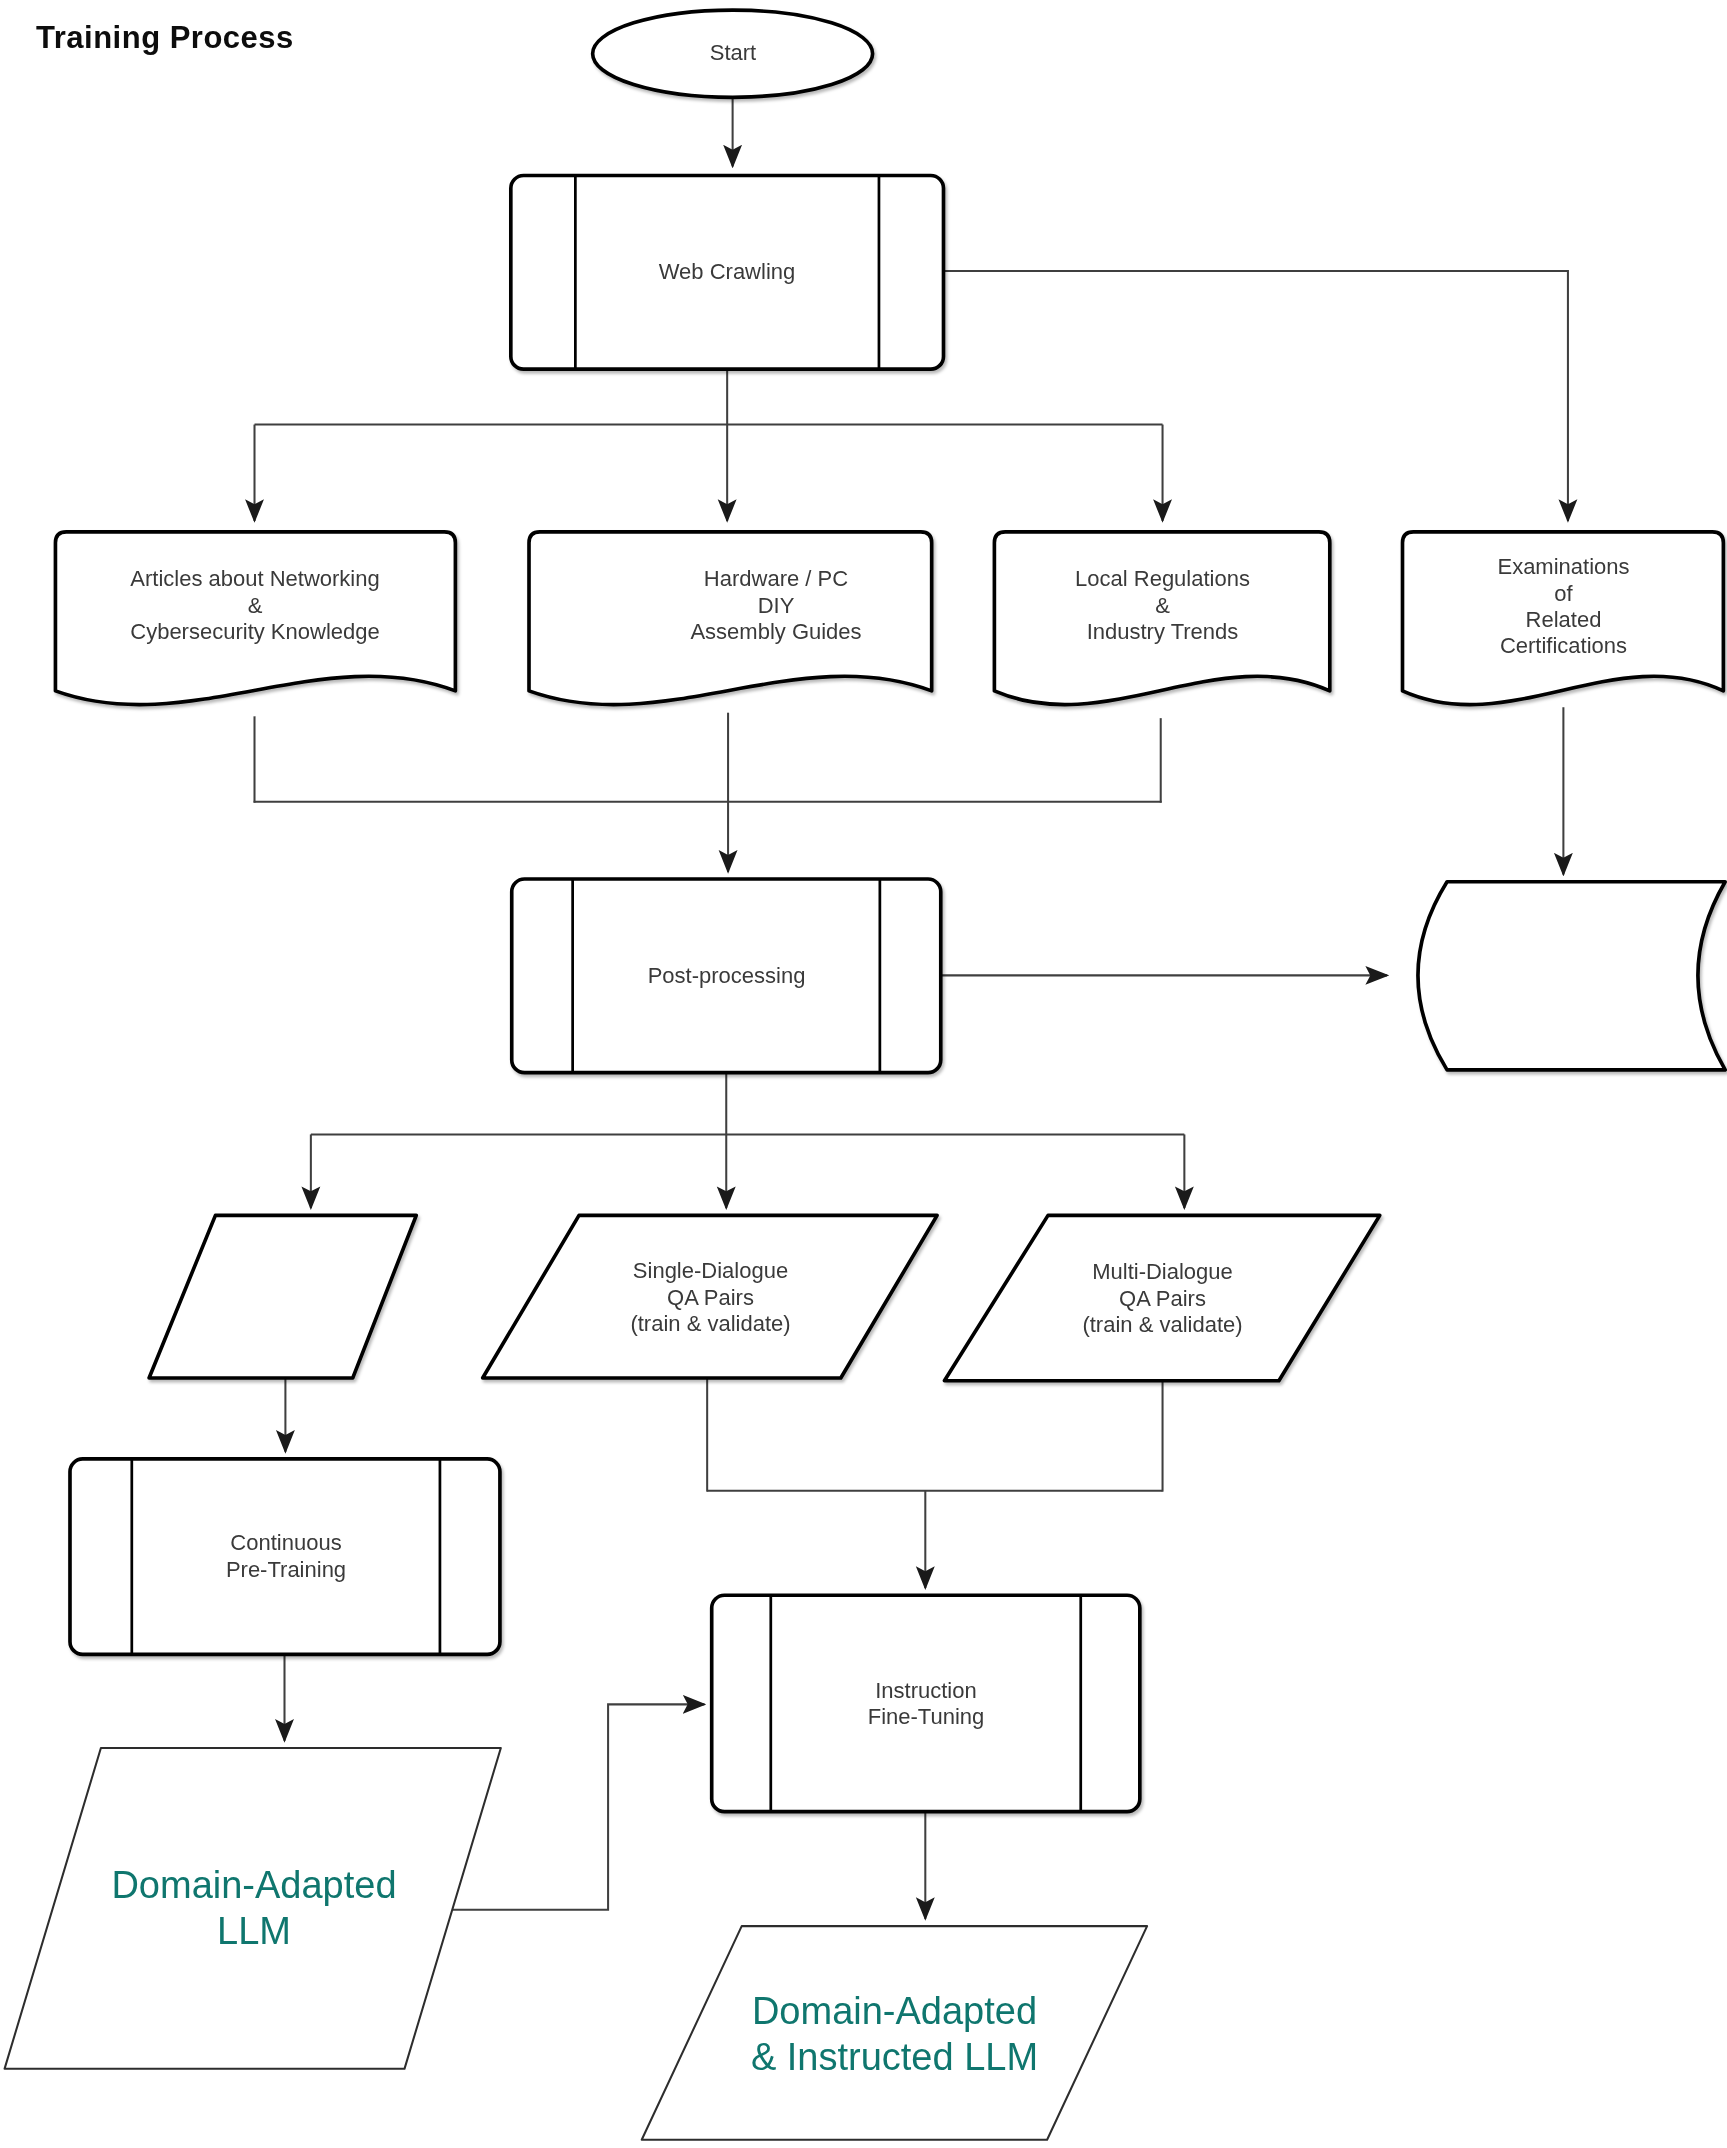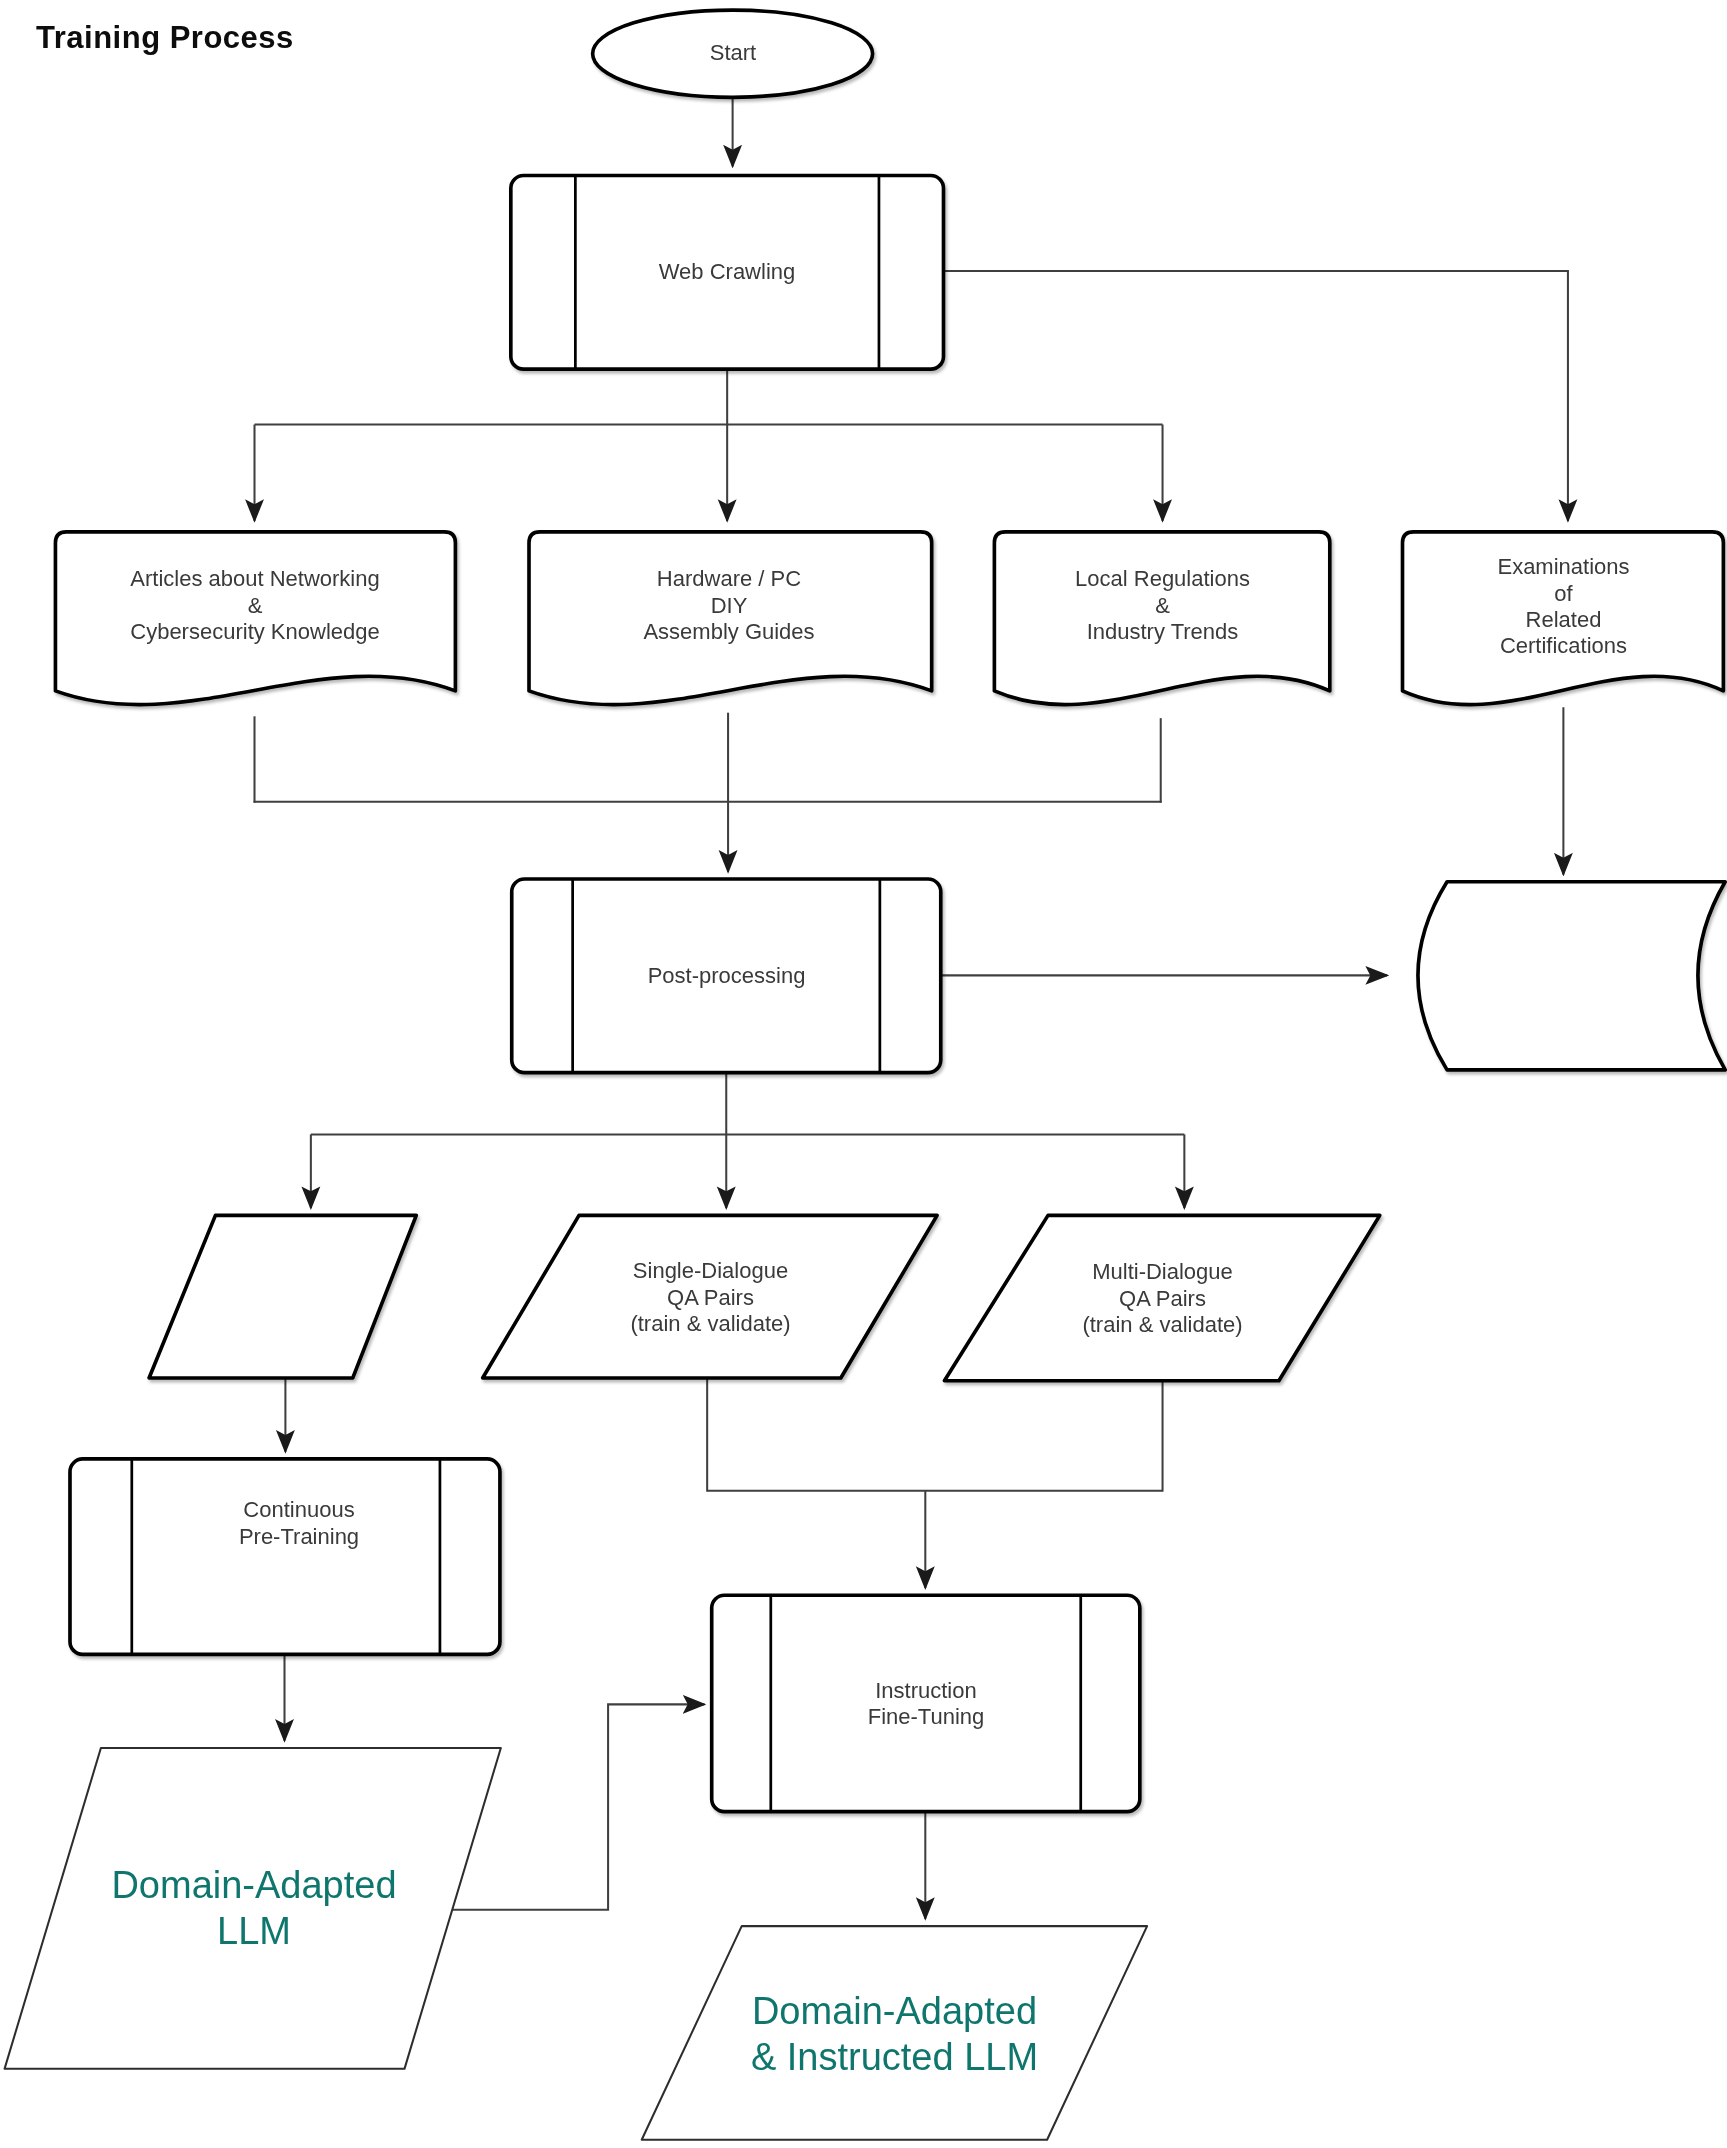--- a/index.html
+++ b/index.html
@@ -120,21 +120,21 @@
   <div class="page-title">Training Process</div>
 
   <div class="lbl" style="left:592px;top:10px;width:282px;height:87px;">Start</div>
 
   <div class="lbl" style="left:575px;top:175px;width:304px;height:194px;">Web Crawling</div>
 
   <div class="lbl" style="left:55px;top:538px;width:400px;height:136px;">Articles about Networking
 &amp;
 Cybersecurity Knowledge</div>
 
-  <div class="lbl" style="left:529px;top:538px;width:400px;height:136px;">Hardware / PC
+  <div class="lbl" style="left:529px;top:538px;width:400px;height:136px;padding-left:47px;">Hardware / PC
 DIY
 Assembly Guides</div>
 
   <div class="lbl" style="left:995px;top:538px;width:335px;height:136px;">Local Regulations
 &amp;
 Industry Trends</div>
 
   <div class="lbl" style="left:1403px;top:532px;width:321px;height:150px;">Examinations
 of
 Related
@@ -145,21 +145,21 @@
 
 
   <div class="lbl" style="left:483px;top:1216px;width:455px;height:164px;">Single-Dialogue
 QA Pairs
 (train &amp; validate)</div>
 
   <div class="lbl" style="left:945px;top:1216px;width:435px;height:166px;">Multi-Dialogue
 QA Pairs
 (train &amp; validate)</div>
 
-  <div class="lbl" style="left:132px;top:1426px;width:308px;height:195px;margin-left:13px;">Continuous
+  <div class="lbl" style="left:132px;top:1459px;width:308px;height:195px;">Continuous
 Pre-Training</div>
 
   <div class="lbl" style="left:771px;top:1596px;width:310px;height:216px;">Instruction
 Fine-Tuning</div>
 
   <div class="lbl lbl-big" style="left:45px;top:1836px;width:418px;height:145px;">Domain-Adapted
 LLM</div>
 
   <div class="lbl lbl-big" style="left:667px;top:1955px;width:455px;height:159px;">Domain-Adapted
 &amp; Instructed LLM</div>

